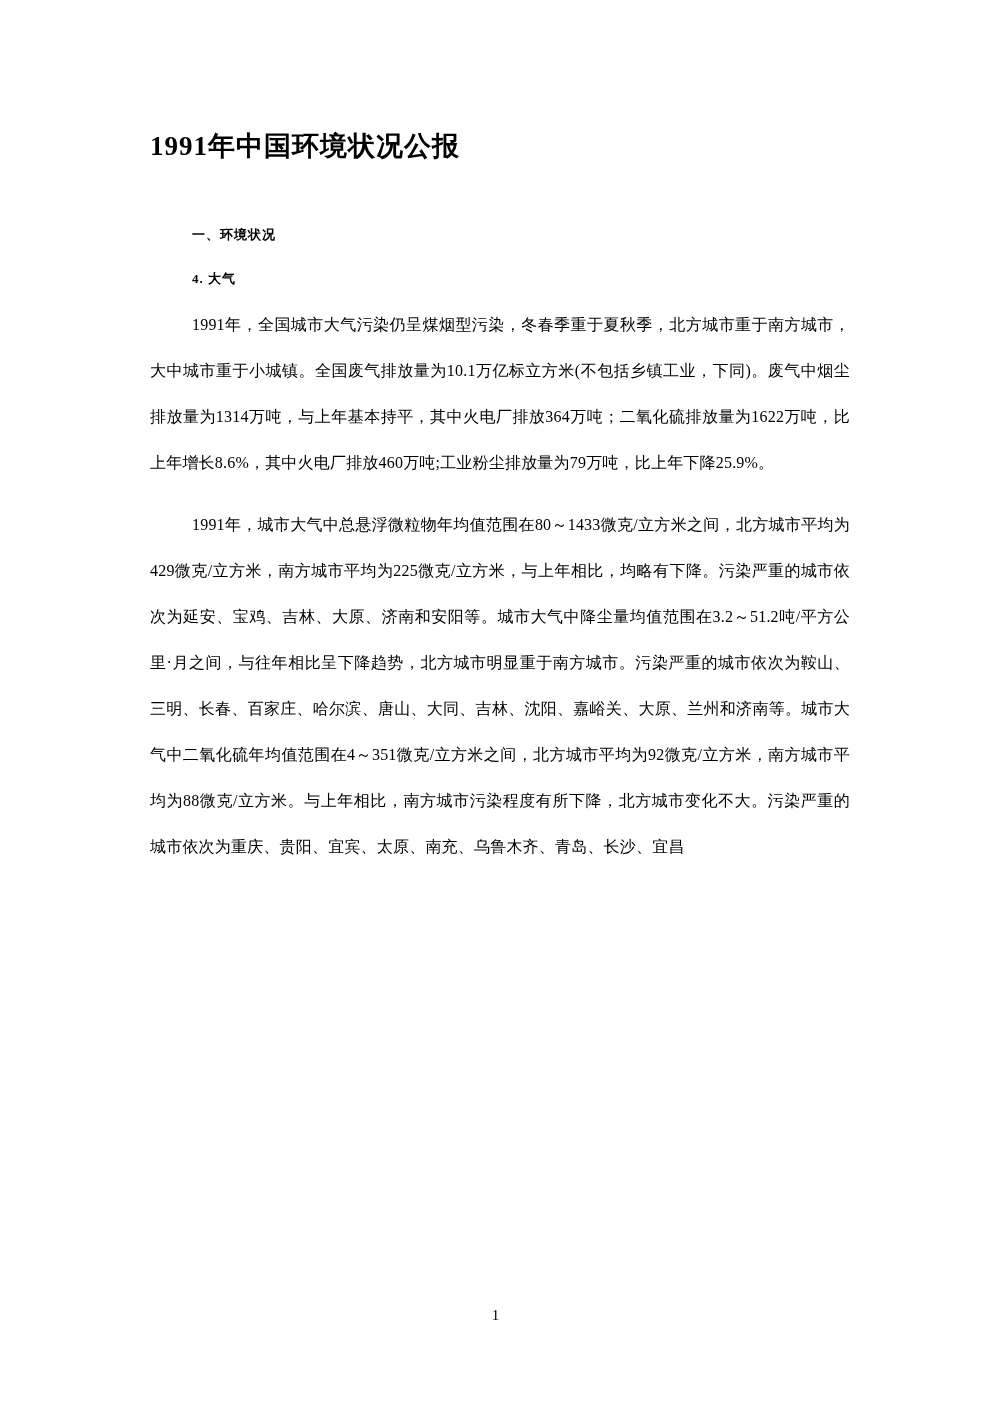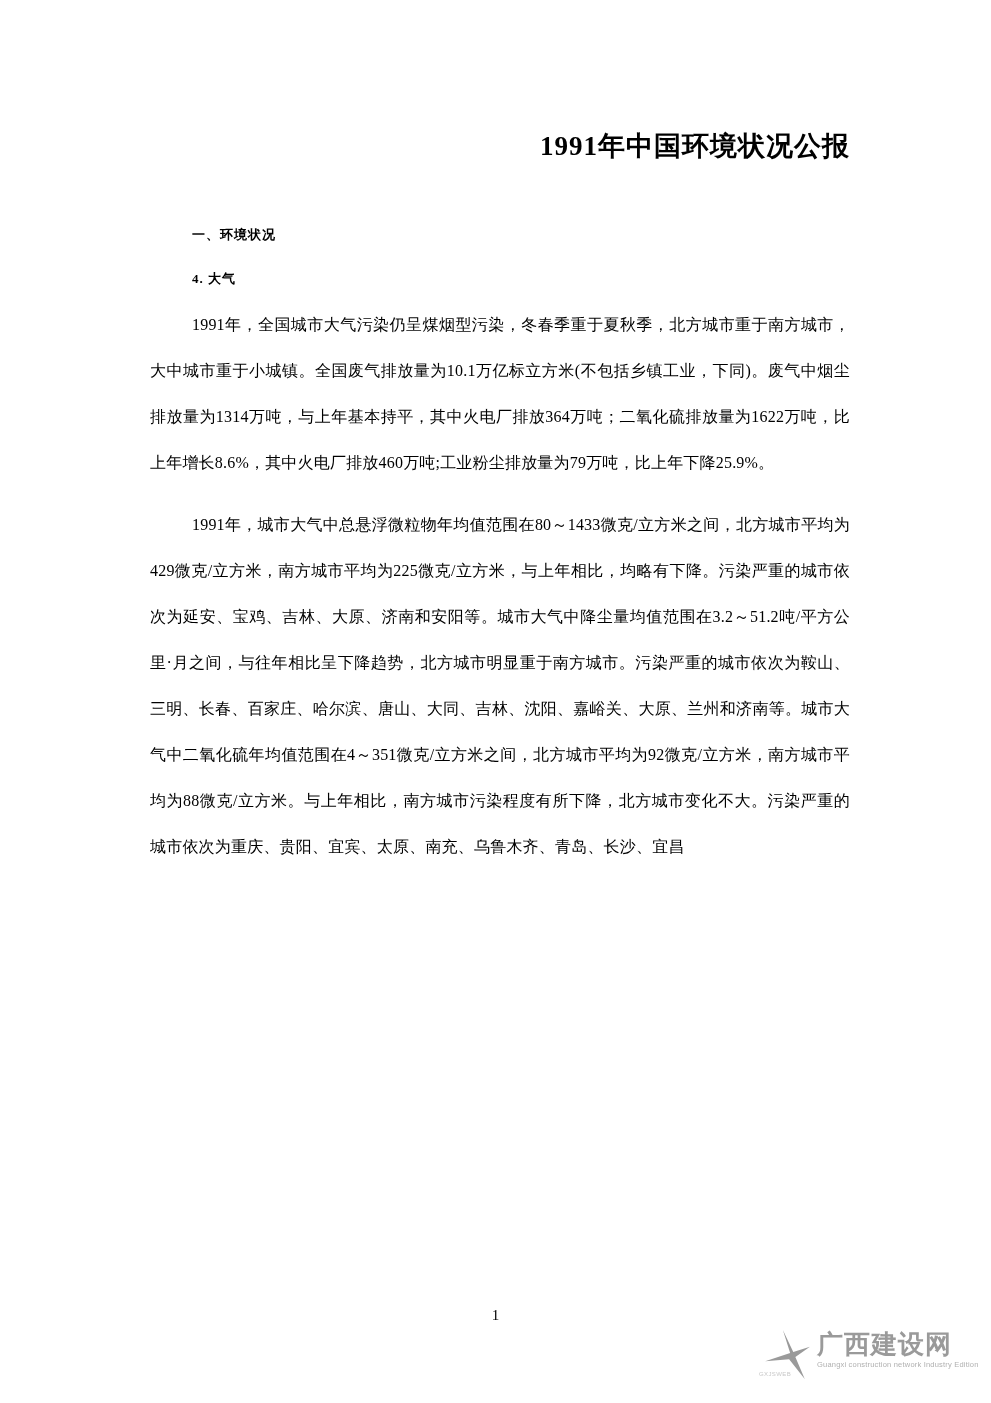--- a/index.html
+++ b/index.html
@@ -20,21 +20,21 @@
     overflow: hidden;
   }
   .content {
     position: absolute;
     left: 150px;
     top: 0;
     width: 700px;
   }
   .doc-title {
     margin-top: 128px;
-    text-align: right;
+    text-align: left;
     font-size: 27px;
     font-weight: bold;
     letter-spacing: 1px;
     font-family: "Liberation Serif", "DejaVu Serif", serif;
   }
   .heading {
     font-size: 13px;
     font-weight: bold;
     letter-spacing: 1px;
     margin-left: 42px;
@@ -122,22 +122,14 @@
     <div class="heading h3">4. 大气</div>
 
     <p class="para">1991年，全国城市大气污染仍呈煤烟型污染，冬春季重于夏秋季，北方城市重于南方城市，大中城市重于小城镇。全国废气排放量为10.1万亿标立方米(不包括乡镇工业，下同)。废气中烟尘排放量为1314万吨，与上年基本持平，其中火电厂排放364万吨；二氧化硫排放量为1622万吨，比上年增长8.6%，其中火电厂排放460万吨;工业粉尘排放量为79万吨，比上年下降25.9%。</p>
 
     <p class="para">1991年，城市大气中总悬浮微粒物年均值范围在80～1433微克/立方米之间，北方城市平均为429微克/立方米，南方城市平均为225微克/立方米，与上年相比，均略有下降。污染严重的城市依次为延安、宝鸡、吉林、大原、济南和安阳等。城市大气中降尘量均值范围在3.2～51.2吨/平方公里·月之间，与往年相比呈下降趋势，北方城市明显重于南方城市。污染严重的城市依次为鞍山、三明、长春、百家庄、哈尔滨、唐山、大同、吉林、沈阳、嘉峪关、大原、兰州和济南等。城市大气中二氧化硫年均值范围在4～351微克/立方米之间，北方城市平均为92微克/立方米，南方城市平均为88微克/立方米。与上年相比，南方城市污染程度有所下降，北方城市变化不大。污染严重的城市依次为重庆、贵阳、宜宾、太原、南充、乌鲁木齐、青岛、长沙、宜昌</p>
 
   </div>
 
   <div class="page-number">1</div>
 
-  <div class="watermark">
-    <svg class="wm-star" viewBox="0 0 100 100">
-      <path d="M10 62 L58 46 L44 2 L64 44 L96 34 L68 54 L86 96 L56 58 Z" fill="#9a9a9a"></path>
-    </svg>
-    <div class="wm-main">广西建设网</div>
-    <div class="wm-sub">Guangxi construction network Industry Edition</div>
-    <div class="wm-tiny">GXJSWEB</div>
-  </div>
 
 </div>
 
 </body></html>

